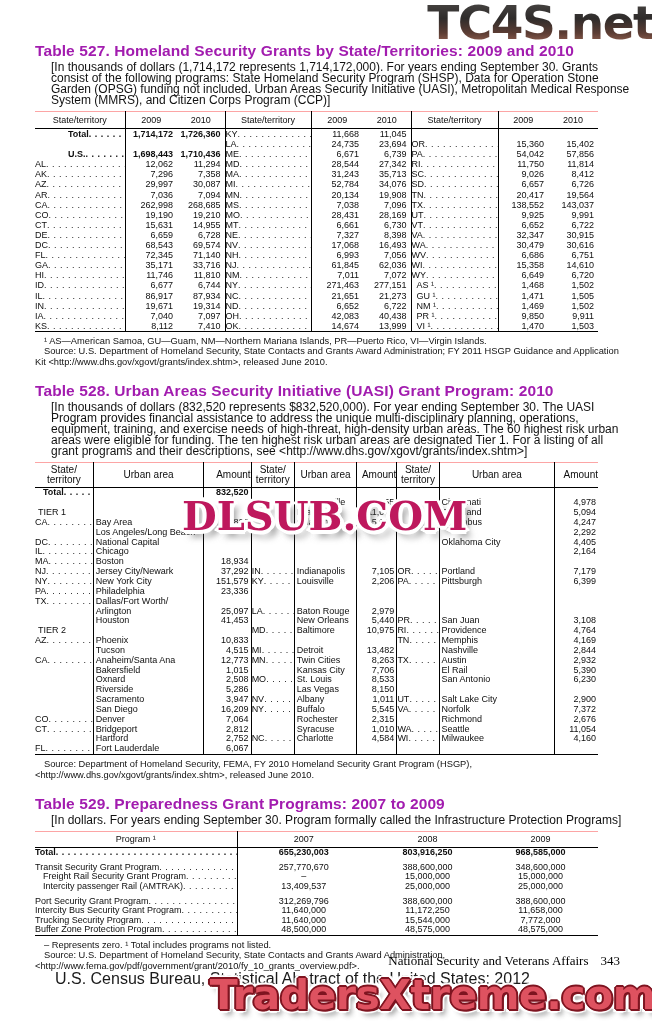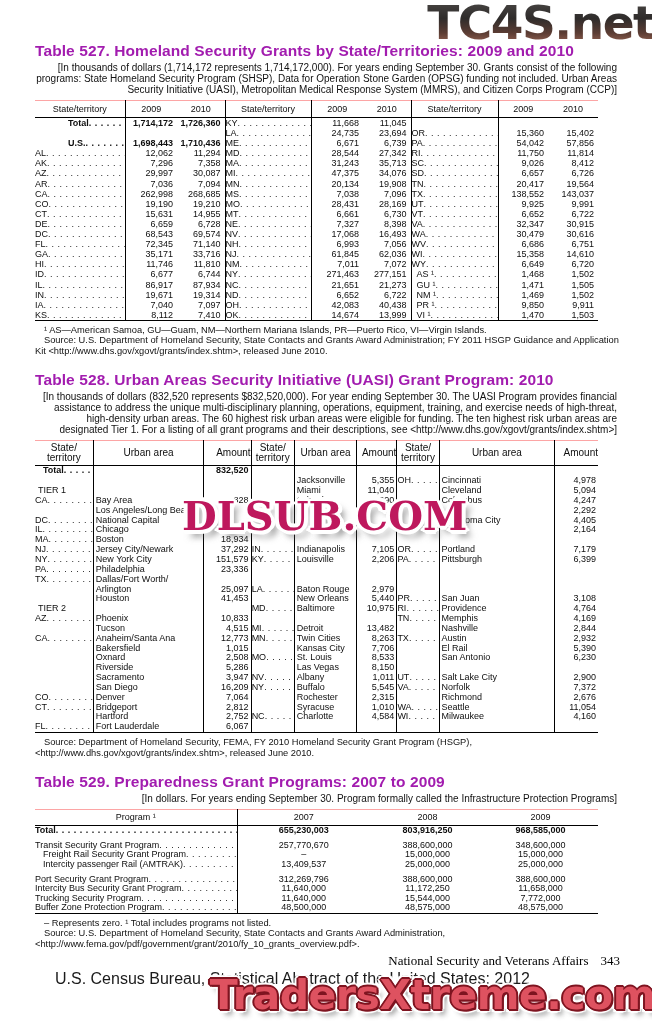--- a/index.html
+++ b/index.html
@@ -5,21 +5,21 @@
   html,body{margin:0;padding:0;}
   body{
     width:652px;height:1024px;position:relative;overflow:hidden;background:#ffffff;
     font-family:"Liberation Sans",sans-serif;color:#0e0e0e;
   }
   .content{position:absolute;left:35px;top:0;width:585px;padding-top:42px;z-index:1;}
 
   
   .tbl-title{font-family:Liberation Sans, sans-serif;font-weight:bold;font-size:15.5px;line-height:17px;color:#a21caf;margin:0 0 3px 0;letter-spacing:.1px;}
   .mt{margin-top:15px;}
-  .tbl-note{font-size:10px;line-height:11px;margin:0 0 5px 0;width:582px;color:#111;text-align:right;}
+  .tbl-note{font-size:12px;line-height:11px;margin:0 0 5px 16px;width:582px;color:#111;}
   .fn,.src{font-size:9.3px;line-height:10.5px;margin:0;text-indent:9px;color:#111;}
   .fnblock{margin:4px 0 0 0;}
 
   
   table{border-collapse:collapse;table-layout:fixed;width:563px;border-top:1px solid #fca5a5;border-bottom:1.4px solid #000;margin:0 0 4px 0;}
   th,td{padding:0;margin:0;font-size:9px;font-weight:normal;vertical-align:bottom;overflow:hidden;}
   thead th{border-bottom:1.6px solid #000;vertical-align:middle;}
   .bl{border-left:1px solid #000;}
   .num{text-align:right;padding-right:4px;white-space:nowrap;}
   .b{font-weight:bold;}
@@ -250,21 +250,21 @@
             </div>
           </td>
           <td class="num bl">29,997</td>
           <td class="num">30,087</td>
           <td class="lbl bl">
             <div class="lblwrap">
               <span class="code">MI</span>
               <span class="dots"></span>
             </div>
           </td>
-          <td class="num bl">47,375</td>
+          <td class="num bl">52,784</td>
           <td class="num">34,076</td>
           <td class="lbl bl">
             <div class="lblwrap">
               <span class="code">SD</span>
               <span class="dots"></span>
             </div>
           </td>
           <td class="num bl">6,657</td>
           <td class="num">6,726</td>
         </tr>

